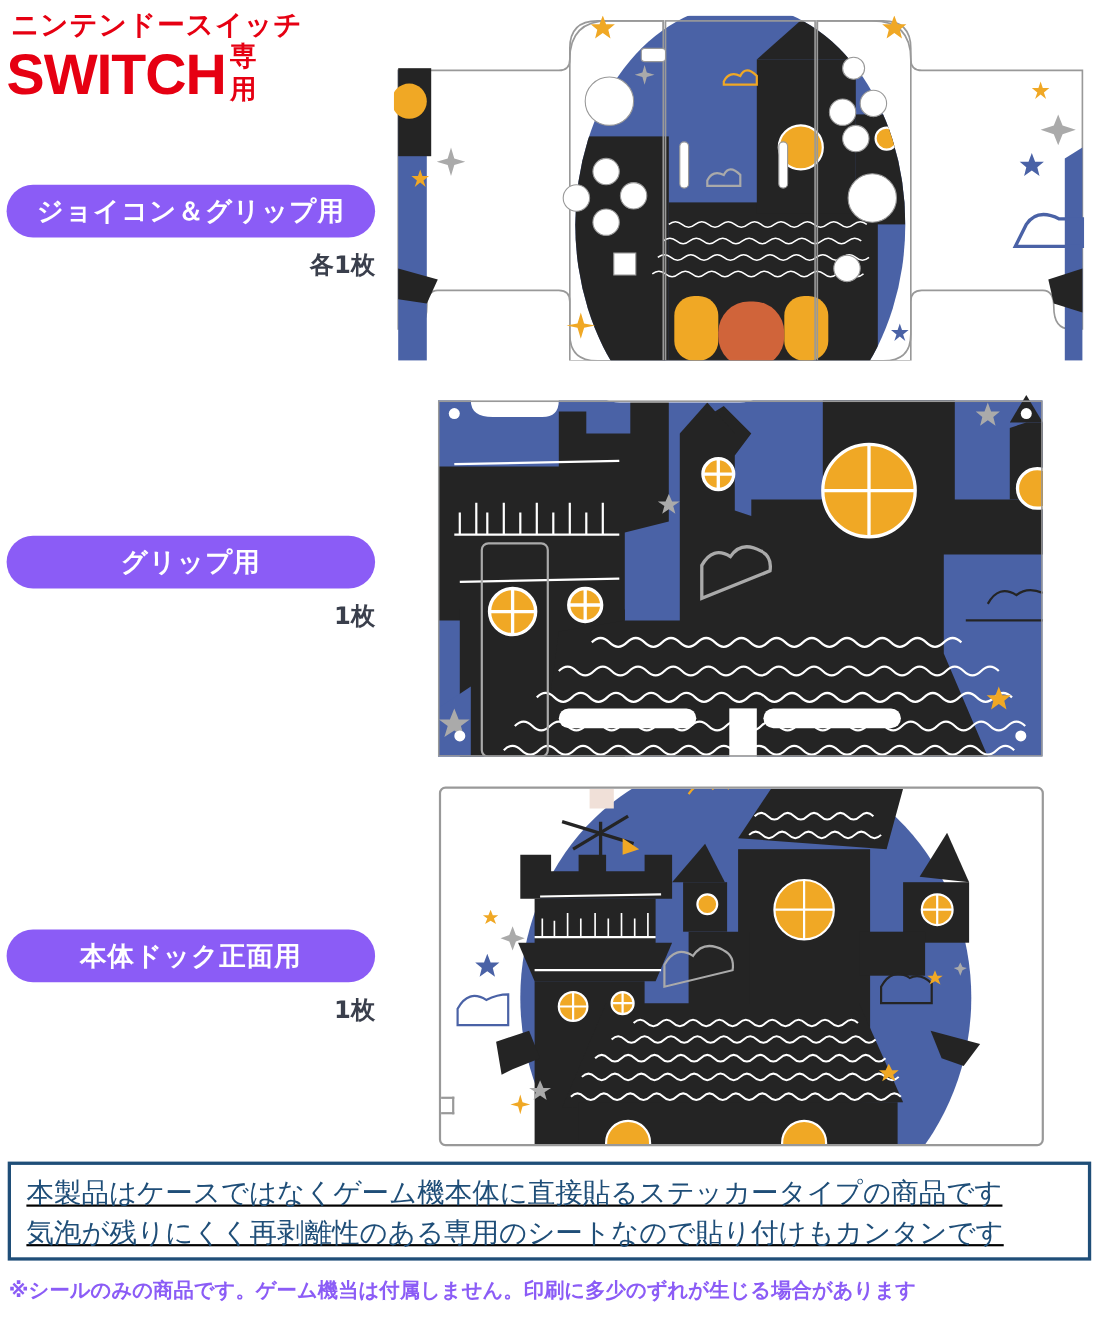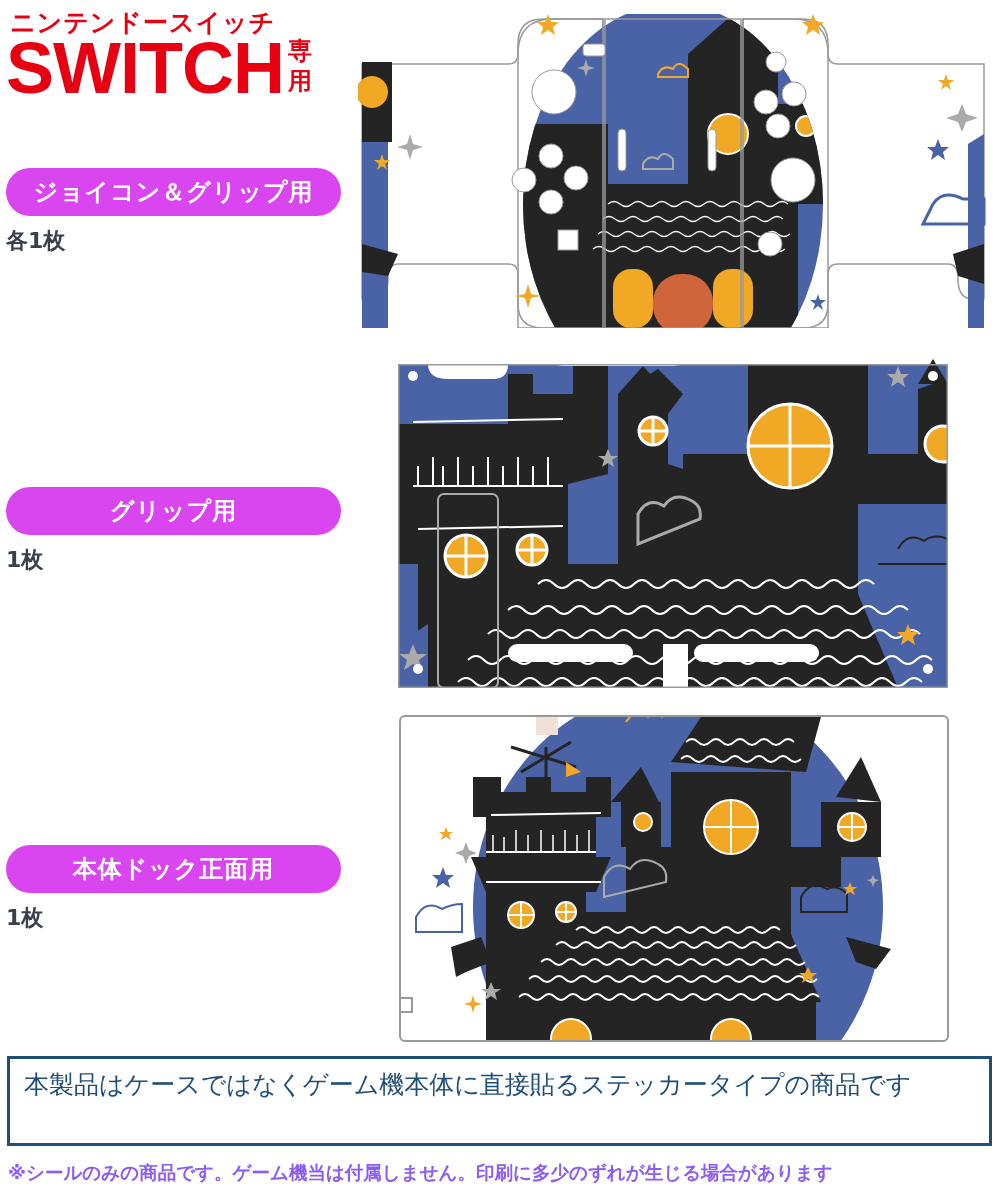--- a/index.html
+++ b/index.html
@@ -1,30 +1,30 @@
 <!DOCTYPE html>
 <html><head>
 <meta charset="utf-8">
 <style>
   * { box-sizing: border-box; margin: 0; padding: 0; }
   html, body { width: 1000px; height: 1200px; background: #ffffff; overflow: hidden; }
   body { position: relative; font-family: "DejaVu Sans", "Liberation Sans", sans-serif; }
 
   .brand-kana { position: absolute; left: 10px; top: 6px; color: #e60012; font-size: 25px; font-weight: bold; letter-spacing: 1px; white-space: nowrap; }
   .brand-row { position: absolute; left: 6px; top: 36px; display: flex; align-items: flex-start; }
-  .brand-switch { color: #e60012; font-family: "Liberation Sans", sans-serif; font-weight: bold; font-size: 72px; line-height: 64px; letter-spacing: -1px; }
+  .brand-switch { color: #e60012; font-family: "Liberation Sans", sans-serif; font-weight: bold; font-size: 52px; line-height: 64px; letter-spacing: -1px; }
   .brand-sen { color: #e60012; font-size: 24px; font-weight: bold; line-height: 30px; width: 32px; margin-left: 4px; margin-top: 0px; }
 
-  .pill { position: absolute; left: 6px; width: 335px; height: 48px; border-radius: 24px; background: #d946ef; color: #fff; font-size: 24px; font-weight: bold; display: flex; align-items: center; justify-content: center; letter-spacing: 1px; }
-  .qty { position: absolute; left: 6px; width: 335px; text-align: left; color: #3a3f4c; font-size: 22px; font-weight: bold; }
+  .pill { position: absolute; left: 6px; width: 335px; height: 48px; border-radius: 24px; background: #8b5cf6; color: #fff; font-size: 24px; font-weight: bold; display: flex; align-items: center; justify-content: center; letter-spacing: 1px; }
+  .qty { position: absolute; left: 6px; width: 335px; text-align: right; color: #3a3f4c; font-size: 22px; font-weight: bold; }
 
   .panel { position: absolute; overflow: hidden; }
   svg { display: block; }
 
-  .note-box { position: absolute; left: 7px; top: 1056px; width: 985px; height: 90px; border: 3px solid #1f4e78; background: #fff; padding: 8px 14px; }
+  .note-box { position: absolute; left: 7px; top: 1056px; width: 985px; height: 90px; border: 3px solid #1f4e78; background: #fff; padding: 8px 14px; text-decoration: underline; }
   .note-line { color: #1f4e78; font-size: 25px; line-height: 36px; white-space: nowrap; letter-spacing: 0px; }
   .disclaimer { position: absolute; left: 8px; top: 1160px; color: #8b5cf6; font-size: 18.5px; font-weight: bold; white-space: nowrap; }
 </style>
 </head>
 <body>
 
 <div class="brand-kana">ニンテンドースイッチ</div>
 <div class="brand-row">
   <div class="brand-switch">SWITCH</div>
   <div class="brand-sen">専用</div>
@@ -285,15 +285,16 @@
     <polygon points="449,165 451,170 456,170 452,173 454,178 449,175 444,178 446,173 442,170 447,170" fill="#f0a825"></polygon>
     <polygon points="90,265 93,272 100,272 94,276 96,283 90,279 84,283 86,276 80,272 87,272" fill="#aaa"></polygon>
     <polygon points="72,278 74,285 81,287 74,289 72,296 70,289 63,287 70,285" fill="#f0a825"></polygon>
     <polygon points="407,250 410,256 416,256 411,260 413,266 407,262 401,266 403,260 398,256 404,256" fill="#f0a825"></polygon>
   </svg>
   <div style="position:absolute; left:-2px; top:280px; width:14px; height:16px; border:2px solid #999; border-left:none; background:#fff;"></div>
 </div>
 
 <div class="note-box">
   <div class="note-line">本製品はケースではなくゲーム機本体に直接貼るステッカータイプの商品です</div>
+  <div class="note-line">気泡が残りにくく再剥離性のある専用のシートなので貼り付けもカンタンです</div>
 </div>
 
 <div class="disclaimer">※シールのみの商品です。ゲーム機当は付属しません。印刷に多少のずれが生じる場合があります</div>
 
 </body></html>

